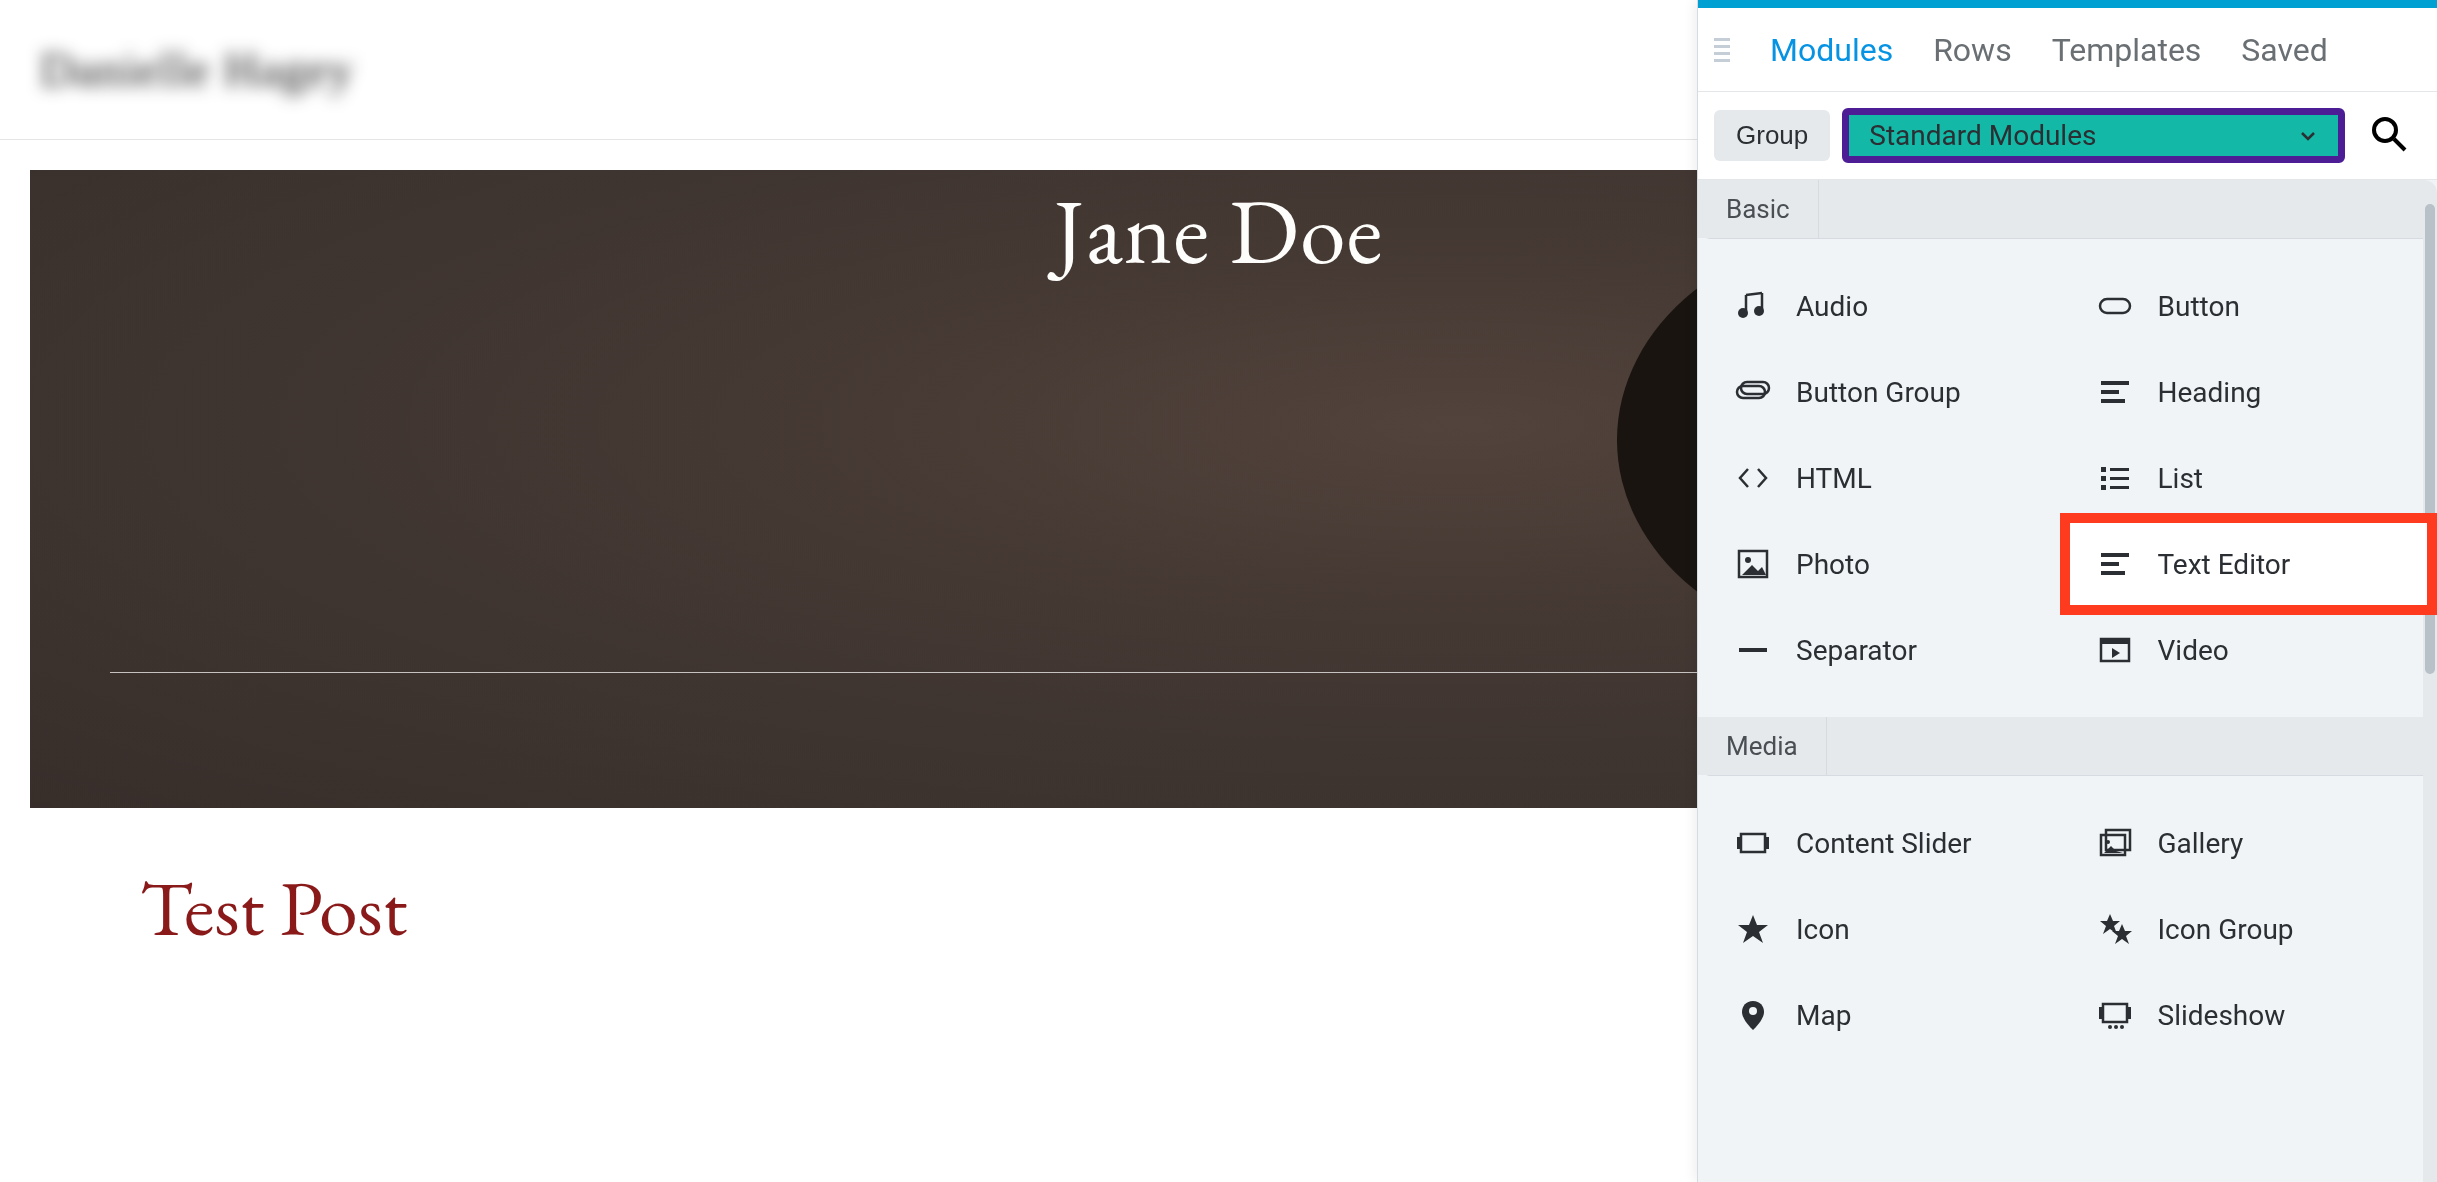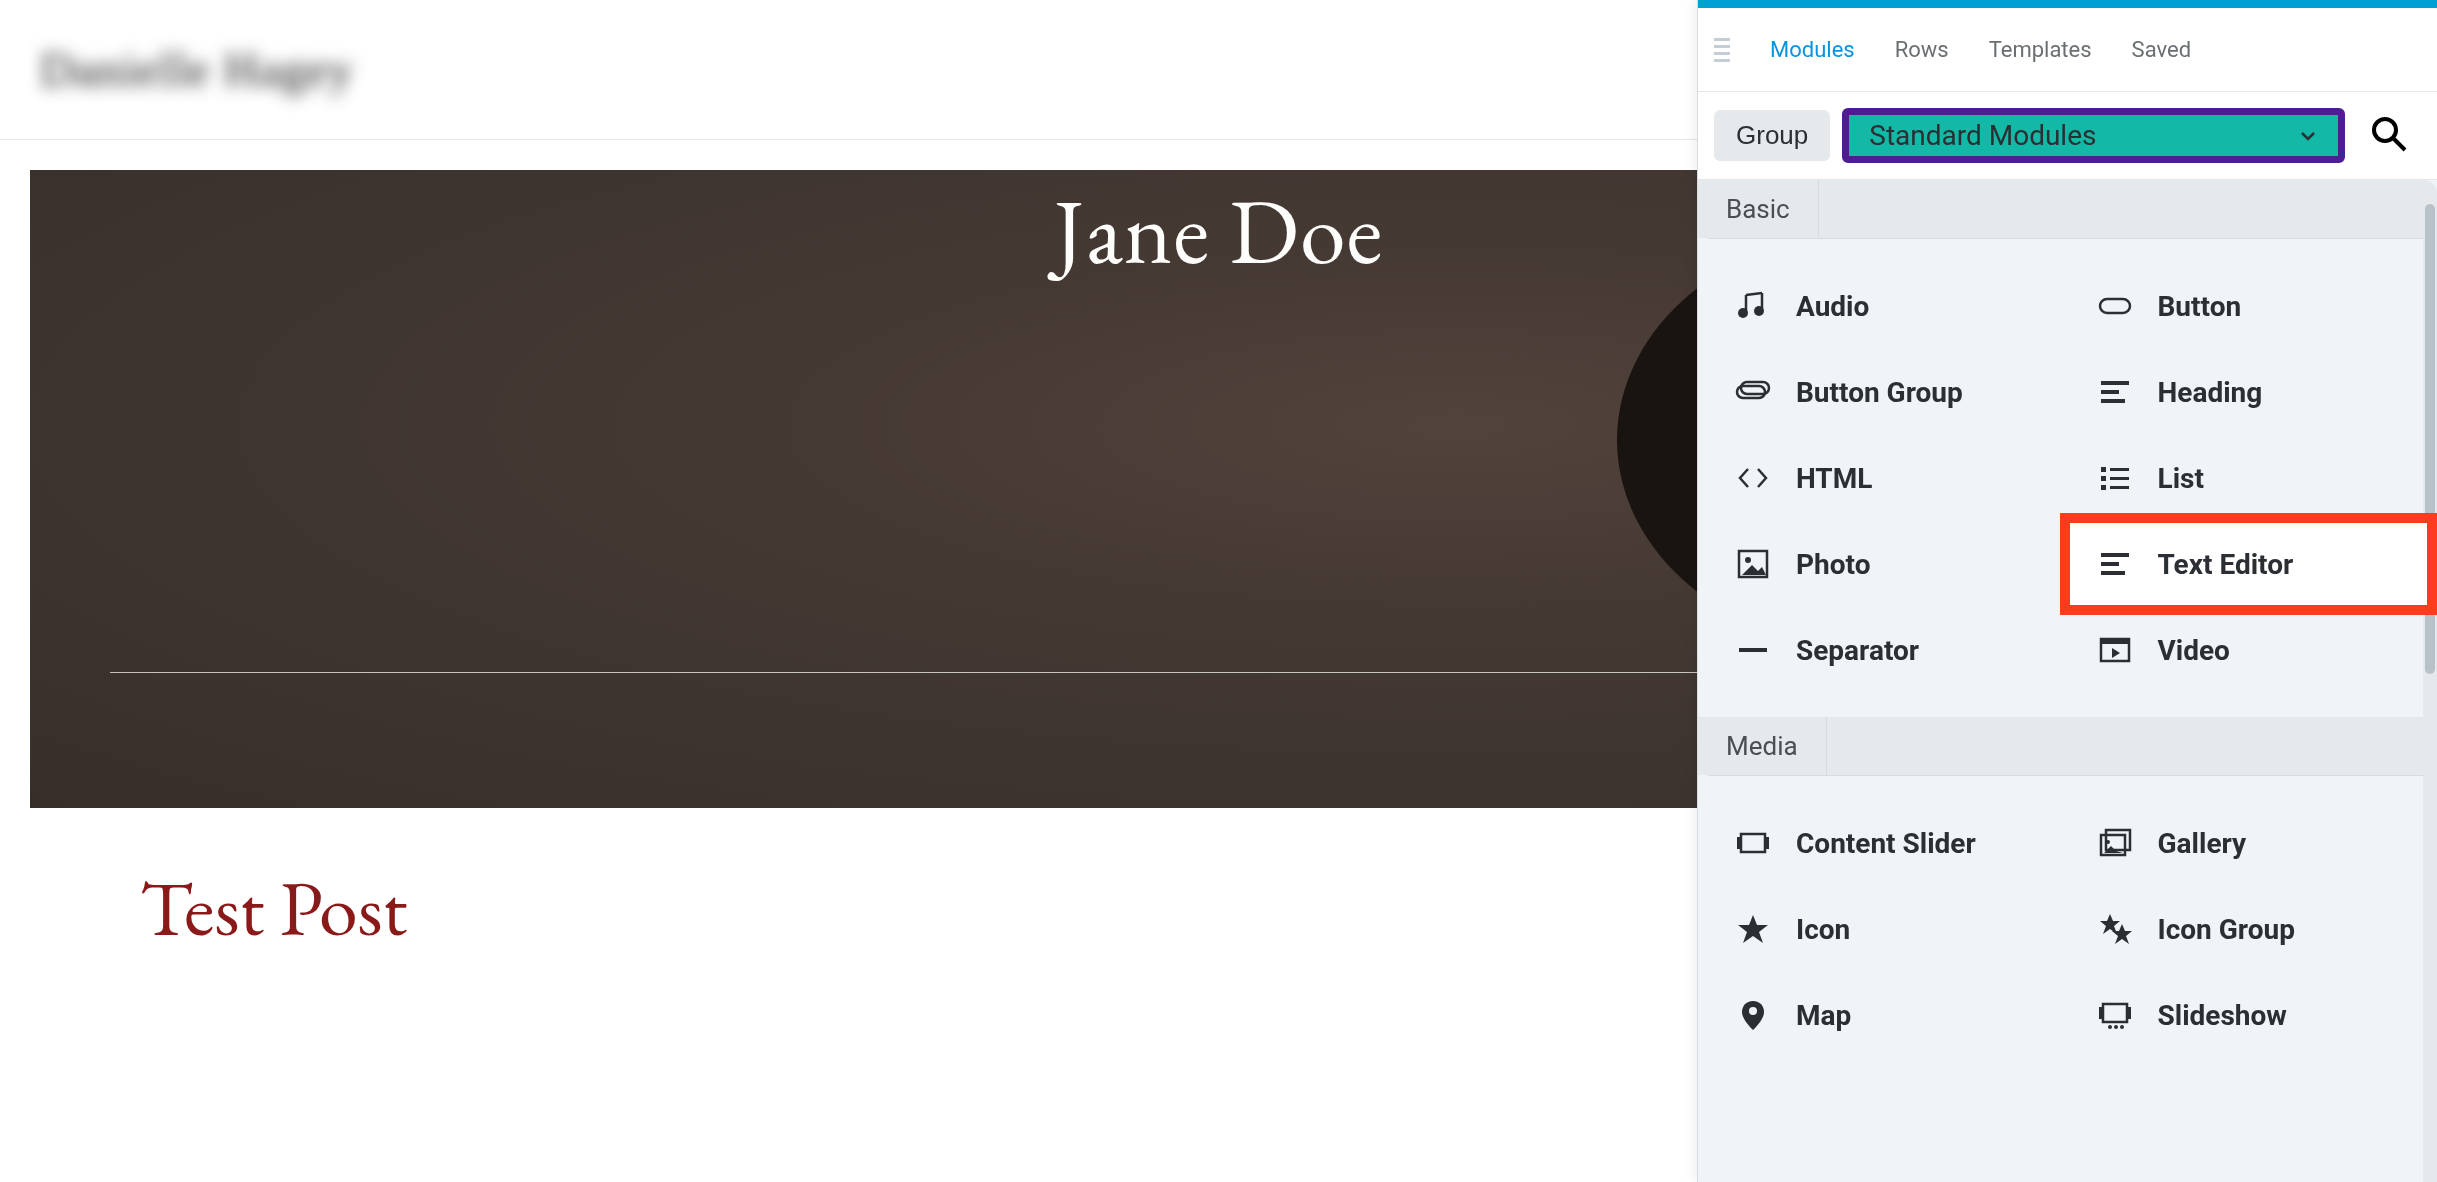--- a/index.html
+++ b/index.html
@@ -123,21 +123,21 @@
   width: 16px;
   height: 40px;
   display: flex;
   flex-direction: column;
   justify-content: center;
   gap: 4px;
   cursor: move;
 }
 .drag-handle span { height: 3px; background: #c5ced6; }
 .panel-tab {
-  font-size: 22px;
+  font-size: 32px;
   color: #6a6f73;
   cursor: pointer;
 }
 .panel-tab.active { color: #0693e3; }
 
 
 .group-row {
   display: flex;
   align-items: center;
   gap: 12px;
@@ -200,21 +200,20 @@
 }
 .module-item {
   display: flex;
   align-items: center;
   gap: 24px;
   padding: 24px 28px;
   font-size: 28px;
   color: #2b2f33;
   cursor: grab;
   background: #f1f4f6;
-  font-weight: bold;
 }
 .module-item.highlighted {
   background: #fff;
   outline: 10px solid #ff3b1f;
   outline-offset: -2px;
   position: relative;
   z-index: 3;
 }
 .module-icon {
   width: 38px;

